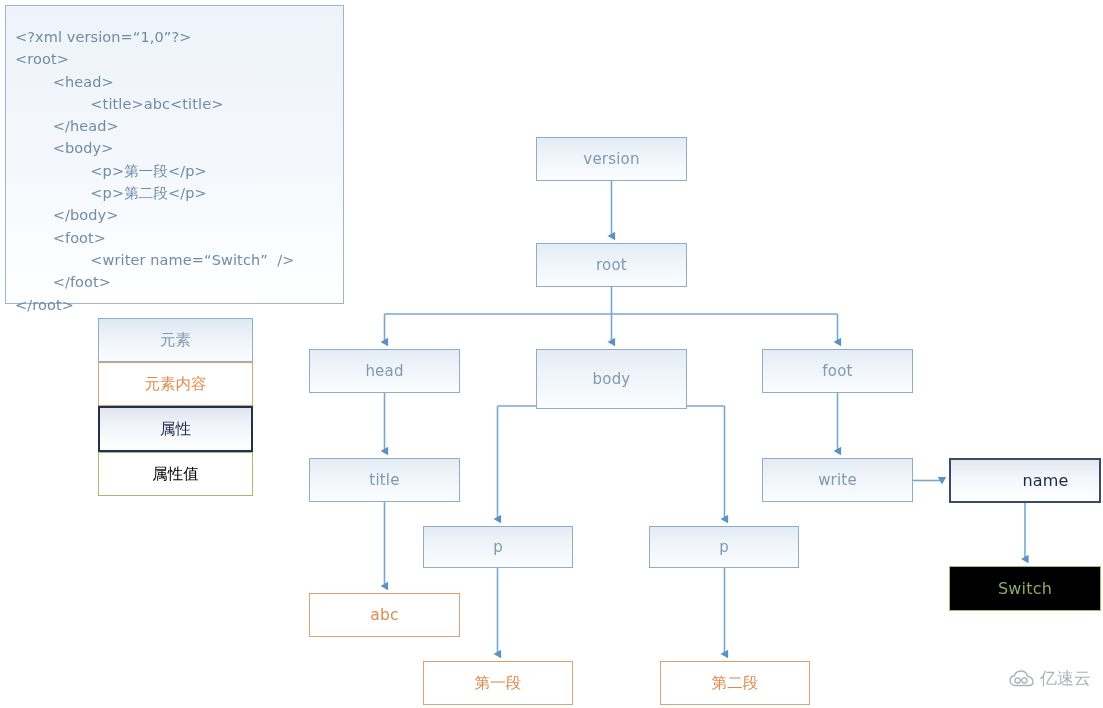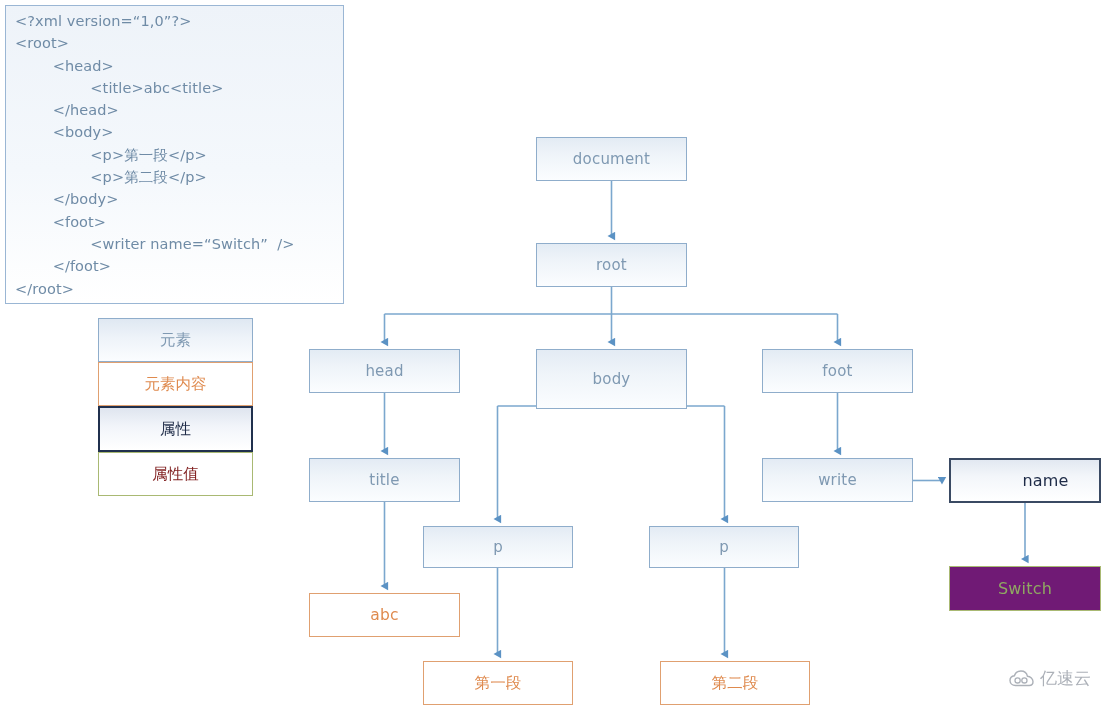--- a/index.html
+++ b/index.html
@@ -28,21 +28,21 @@
     left: 5px;
     top: 5px;
     width: 339px;
     height: 299px;
     box-sizing: border-box;
     border: 1px solid #9ab6d4;
     background: linear-gradient(180deg, #eef3f9 0%, #f4f8fc 55%, #ffffff 100%);
   }
   .xml-code {
     margin: 0;
-    padding: 4px 10px 8px 9px;
+    padding: 20px 10px 8px 9px;
     color: #6f8ba6;
     font-family: "DejaVu Sans", "Liberation Sans", sans-serif;
     font-size: 14.5px;
     line-height: 22.3px;
     white-space: pre;
     letter-spacing: 0.1px;
   }
 
   
   .legend {
@@ -73,21 +73,21 @@
   }
   .lg-attr {
     border: 2px solid #20304d;
     background: linear-gradient(180deg, #dfe5ef 0%, #f2f5fa 45%, #ffffff 100%);
     color: #1e2b47;
     height: 46px;
   }
   .lg-attrvalue {
     border: 1px solid #a9b973;
     background: #ffffff;
-    color: #7f1d1d;
+    color: #000000;
   }
 
   
   .node {
     position: absolute;
     box-sizing: border-box;
     display: flex;
     align-items: center;
     justify-content: center;
     font-family: "DejaVu Sans", "Liberation Sans", sans-serif;
@@ -106,21 +106,21 @@
     font-size: 15.5px;
   }
   .node.attr {
     border: 2px solid #3a4a63;
     background: linear-gradient(180deg, #e2e8f1 0%, #f3f6fa 40%, #ffffff 100%);
     color: #1e2b47;
     font-size: 16px;
   }
   .node.attrvalue {
     border: 1px solid #a9b973;
-    background: #701a75;
+    background: #000000;
     color: #8fa862;
     font-size: 16px;
   }
 
   
   .watermark {
     position: absolute;
     right: 12px;
     bottom: 18px;
     display: flex;
@@ -202,21 +202,21 @@
     </div>
     <div class="legend-item lg-attr">
       <span>属性</span>
     </div>
     <div class="legend-item lg-attrvalue">
       <span>属性值</span>
     </div>
   </div>
 
   <div class="node element" style="left:536px;top:137px;width:151px;height:44px;">
-    <span>document</span>
+    <span>version</span>
   </div>
 
   <div class="node element" style="left:536px;top:243px;width:151px;height:44px;">
     <span>root</span>
   </div>
 
   <div class="node element" style="left:309px;top:349px;width:151px;height:44px;">
     <span>head</span>
   </div>
 

